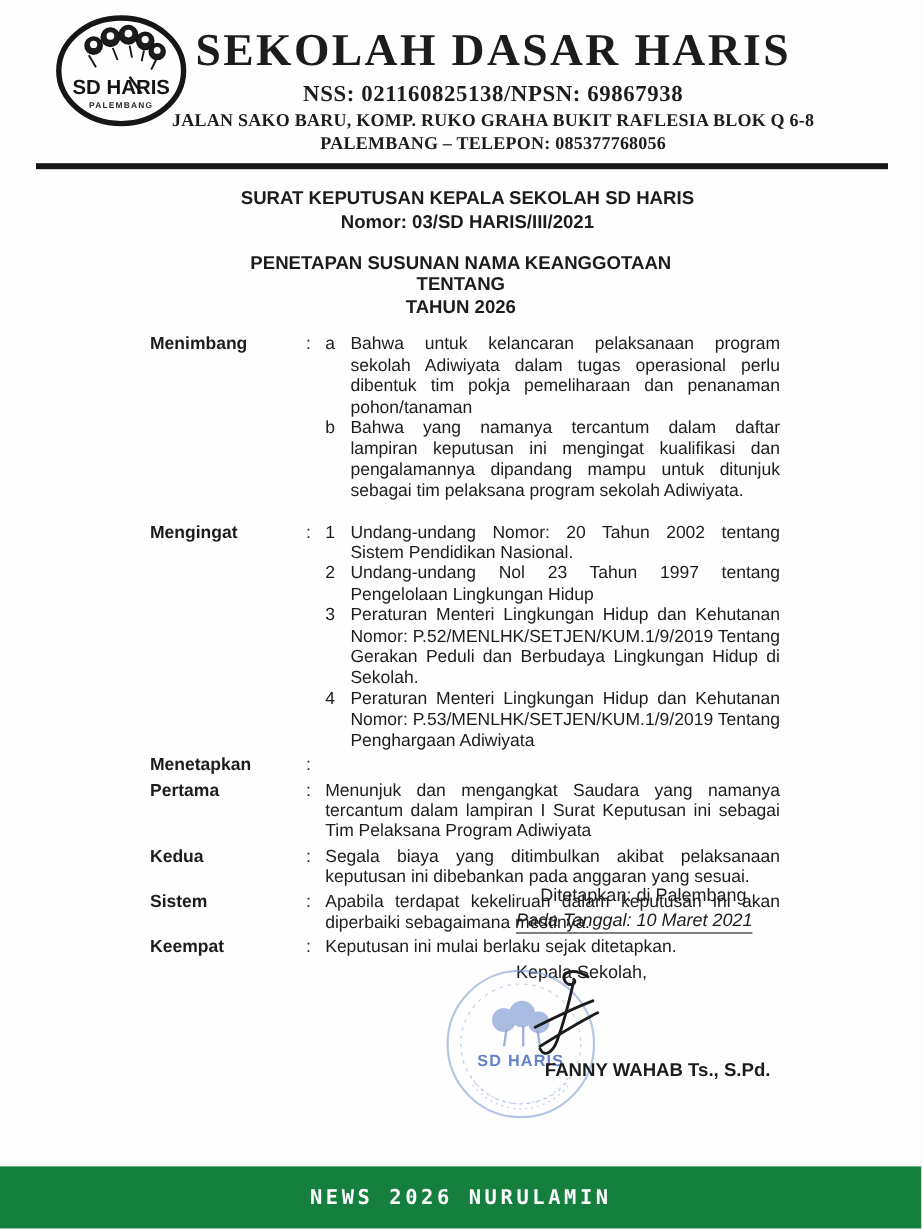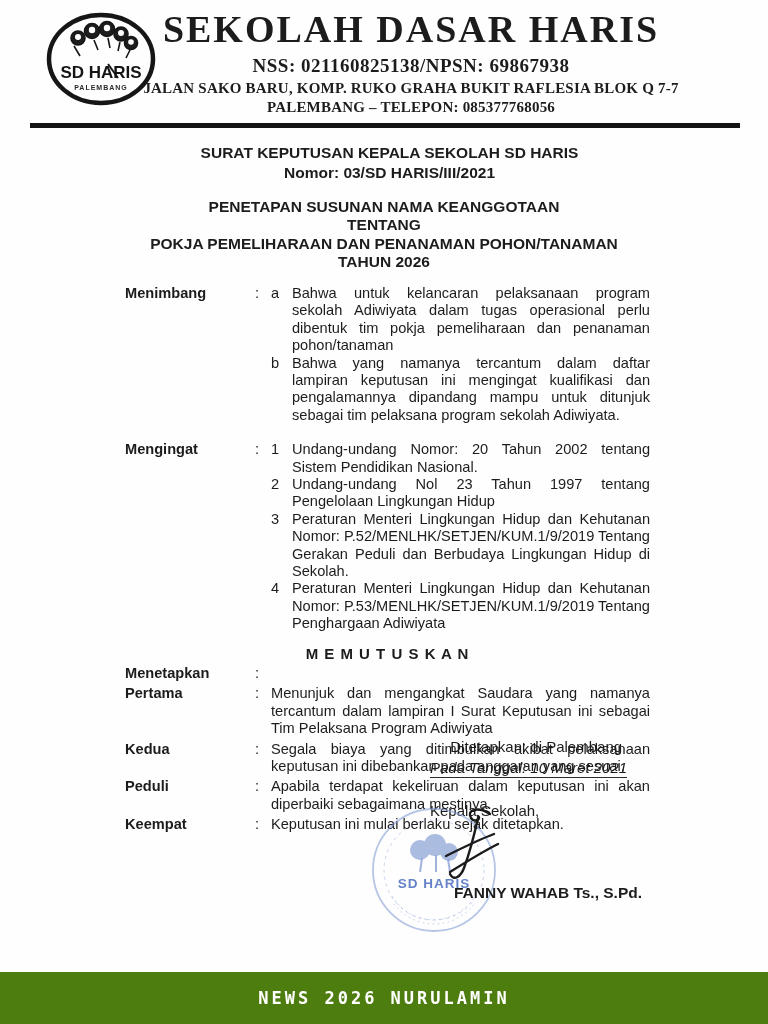--- a/index.html
+++ b/index.html
@@ -4,21 +4,21 @@
 <style>
   * { margin:0; padding:0; box-sizing:border-box; }
   html,body { width:768px; height:1024px; }
   body { background:#e9e9e9; font-family:"Liberation Sans", sans-serif; color:#1c1c1c; }
   .page { position:relative; width:768px; height:1024px; background:#fefefe; overflow:hidden; }
 
   
   .letterhead { position:relative; padding-top:10px; }
   .logo { position:absolute; left:44px; top:12px; width:114px; height:96px; }
   .head-text { margin-left:60px; width:702px; text-align:center;
-               font-family:"Liberation Serif", serif; font-weight:bold; }
+               font-family:"Liberation Serif", serif; font-weight:bold;margin-top:13px; }
   .school-name { font-size:38px; letter-spacing:2px; line-height:1.05; }
   .nss-line    { font-size:19px; letter-spacing:.5px; margin-top:5px; }
   .addr-line   { font-size:15px; margin-top:3px; letter-spacing:.2px; }
   .phone-line  { font-size:15px; margin-top:2px; letter-spacing:.2px; }
   .head-rule { margin:7px 28px 0 30px; height:2.5px;
                border-top:4.5px solid #141414; border-bottom:1.6px solid #141414; }
 
   
   .subject { text-align:center; margin-top:15px; font-weight:bold;
              font-size:15.5px; line-height:20px;padding-left:11px; }
@@ -79,34 +79,33 @@
         <circle cx="87" cy="30" r="2.8" fill="#fff" stroke="none"></circle>
         <path d="M30 34 l6 10 M50 28 l4 10 M64 26 l2 10 M76 30 l-2 9 M86 38 l-4 8" fill="none"></path>
       </g>
       <line x1="64" y1="52" x2="74" y2="66" stroke="#161616" stroke-width="2"></line>
       <text x="57" y="66" text-anchor="middle" font-family="Liberation Sans, sans-serif" font-weight="bold" font-size="17" fill="#141414">SD HARIS</text>
       <text x="57" y="78" text-anchor="middle" font-family="Liberation Sans, sans-serif" font-weight="bold" font-size="7" letter-spacing="1" fill="#2a2a2a">PALEMBANG</text>
     </svg>
     <div class="head-text">
       <div class="school-name">SEKOLAH DASAR HARIS</div>
       <div class="nss-line">NSS: 021160825138/NPSN: 69867938</div>
-      <div class="addr-line">JALAN SAKO BARU, KOMP. RUKO GRAHA BUKIT RAFLESIA BLOK Q 7-7</div>
+      <div class="addr-line">JALAN SAKO BARU, KOMP. RUKO GRAHA BUKIT RAFLESIA BLOK Q 6-8</div>
       <div class="phone-line">PALEMBANG – TELEPON: 085377768056</div>
     </div>
     <div class="head-rule"></div>
   </div>
 
   <div class="subject">
     <div>SURAT KEPUTUSAN KEPALA SEKOLAH SD HARIS</div>
     <div>Nomor: 03/SD HARIS/III/2021</div>
   </div>
   <div class="tentang">
     <div>PENETAPAN SUSUNAN NAMA KEANGGOTAAN</div>
     <div>TENTANG</div>
-    <div>POKJA PEMELIHARAAN DAN PENANAMAN POHON/TANAMAN</div>
     <div>TAHUN 2026</div>
   </div>
 
   <div class="decree">
 
     <div class="d-row">
       <div class="d-label">Menimbang</div>
       <div class="d-colon">:</div>
       <div class="d-items">
         <div class="d-item">
@@ -136,39 +135,38 @@
           <div class="d-marker">3</div>
           <div class="d-text">Peraturan Menteri Lingkungan Hidup dan Kehutanan Nomor: P.52/MENLHK/SETJEN/KUM.1/9/2019 Tentang Gerakan Peduli dan Berbudaya Lingkungan Hidup di Sekolah.</div>
         </div>
         <div class="d-item">
           <div class="d-marker">4</div>
           <div class="d-text">Peraturan Menteri Lingkungan Hidup dan Kehutanan Nomor: P.53/MENLHK/SETJEN/KUM.1/9/2019 Tentang Penghargaan Adiwiyata</div>
         </div>
       </div>
     </div>
 
-    <div class="memutuskan">M E M U T U S K A N</div>
 
     <div class="d-row">
       <div class="d-label">Menetapkan</div>
       <div class="d-colon">:</div>
       <div class="flat-text"></div>
     </div>
     <div class="d-row">
       <div class="d-label">Pertama</div>
       <div class="d-colon">:</div>
       <div class="flat-text">Menunjuk dan mengangkat Saudara yang namanya tercantum dalam lampiran I Surat Keputusan ini sebagai Tim Pelaksana Program Adiwiyata</div>
     </div>
     <div class="d-row">
       <div class="d-label">Kedua</div>
       <div class="d-colon">:</div>
       <div class="flat-text">Segala biaya yang ditimbulkan akibat pelaksanaan keputusan ini dibebankan pada anggaran yang sesuai.</div>
     </div>
     <div class="d-row">
-      <div class="d-label">Peduli</div>
+      <div class="d-label">Sistem</div>
       <div class="d-colon">:</div>
       <div class="flat-text">Apabila terdapat kekeliruan dalam keputusan ini akan diperbaiki sebagaimana mestinya.</div>
     </div>
     <div class="d-row">
       <div class="d-label">Keempat</div>
       <div class="d-colon">:</div>
       <div class="flat-text">Keputusan ini mulai berlaku sejak ditetapkan.</div>
     </div>
   </div>
 
@@ -207,16 +205,16 @@
         <path d="M52 8 C40 0 28 4 33 12 C36 17 44 13 40 10"></path>
         <path d="M40 12 C36 30 32 46 26 62 C23 70 16 76 12 68"></path>
         <path d="M8 50 C24 42 40 34 56 28"></path>
         <path d="M12 66 C28 56 44 46 60 38"></path>
       </g>
     </svg>
 
     <div class="sig-name">FANNY WAHAB Ts., S.Pd.</div>
   </div>
 
-  <div class="footer-bar" style="background: #4d7c0f;">
+  <div class="footer-bar" style="background: #15803d;">
     <span class="footer-text" style="color: rgb(255, 255, 255);">NEWS 2026 NURULAMIN</span>
   </div>
 </div>
 
 </body></html>

